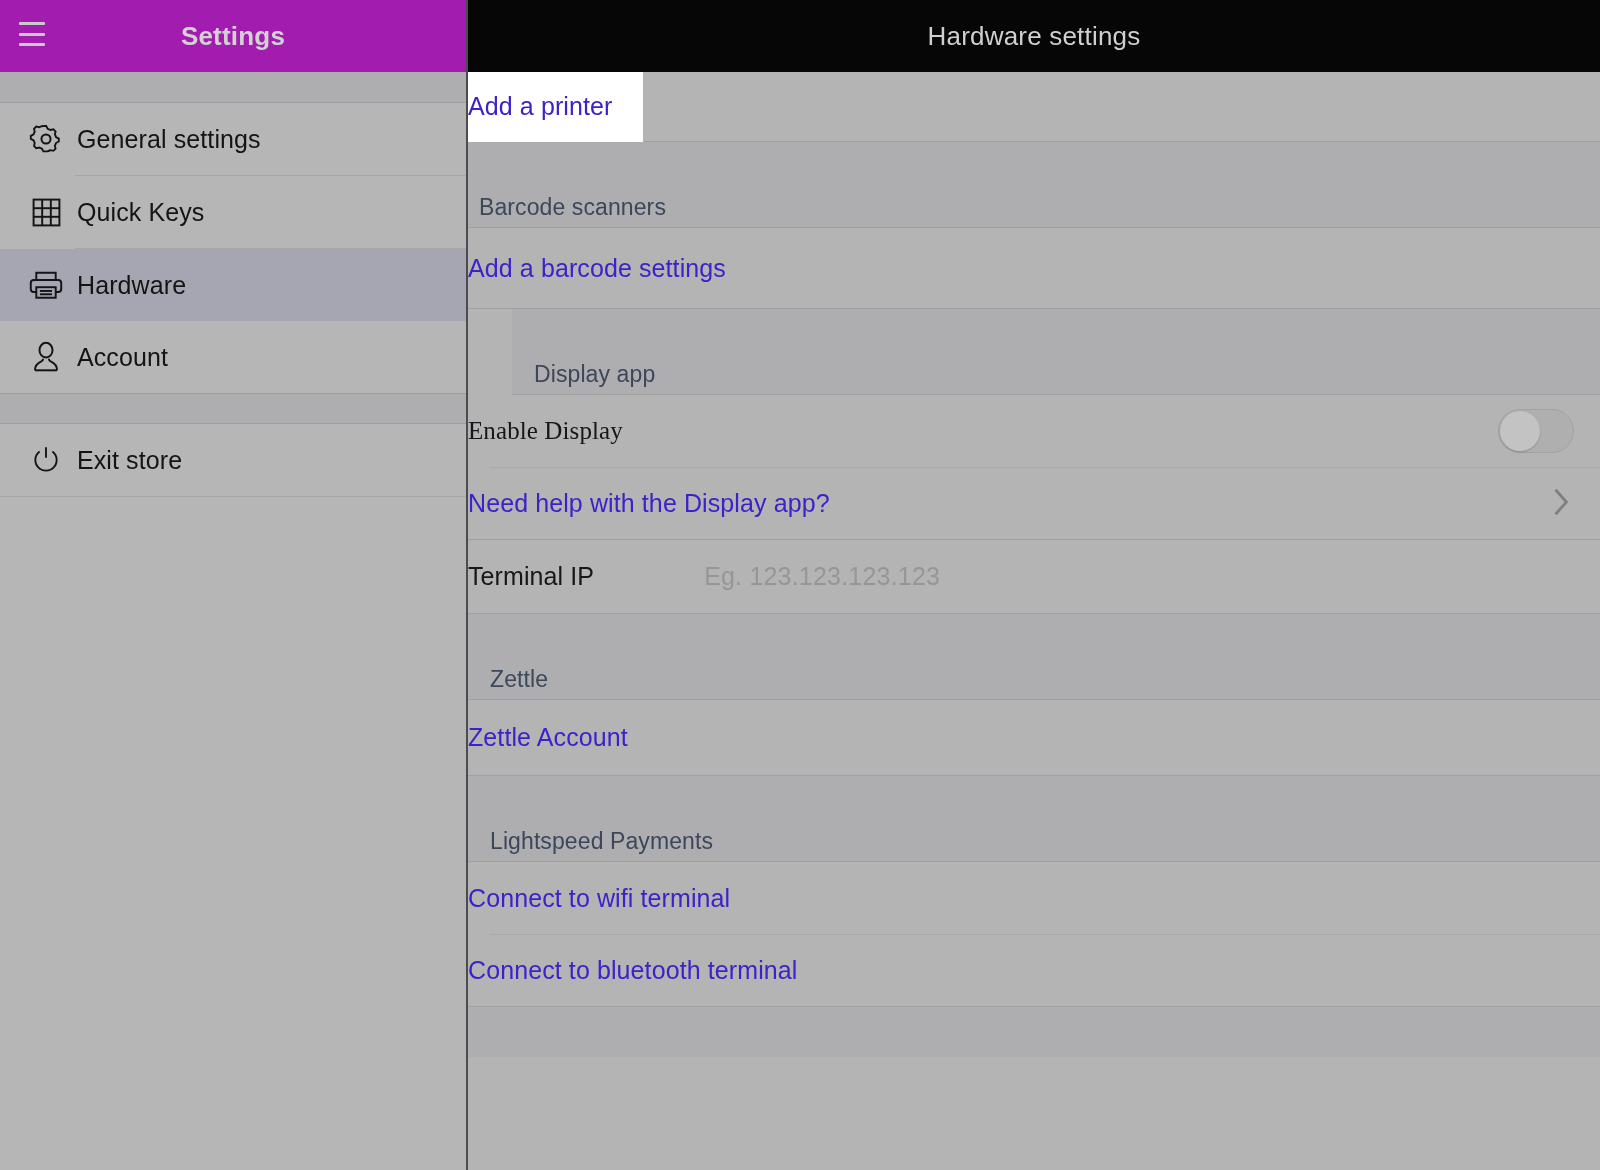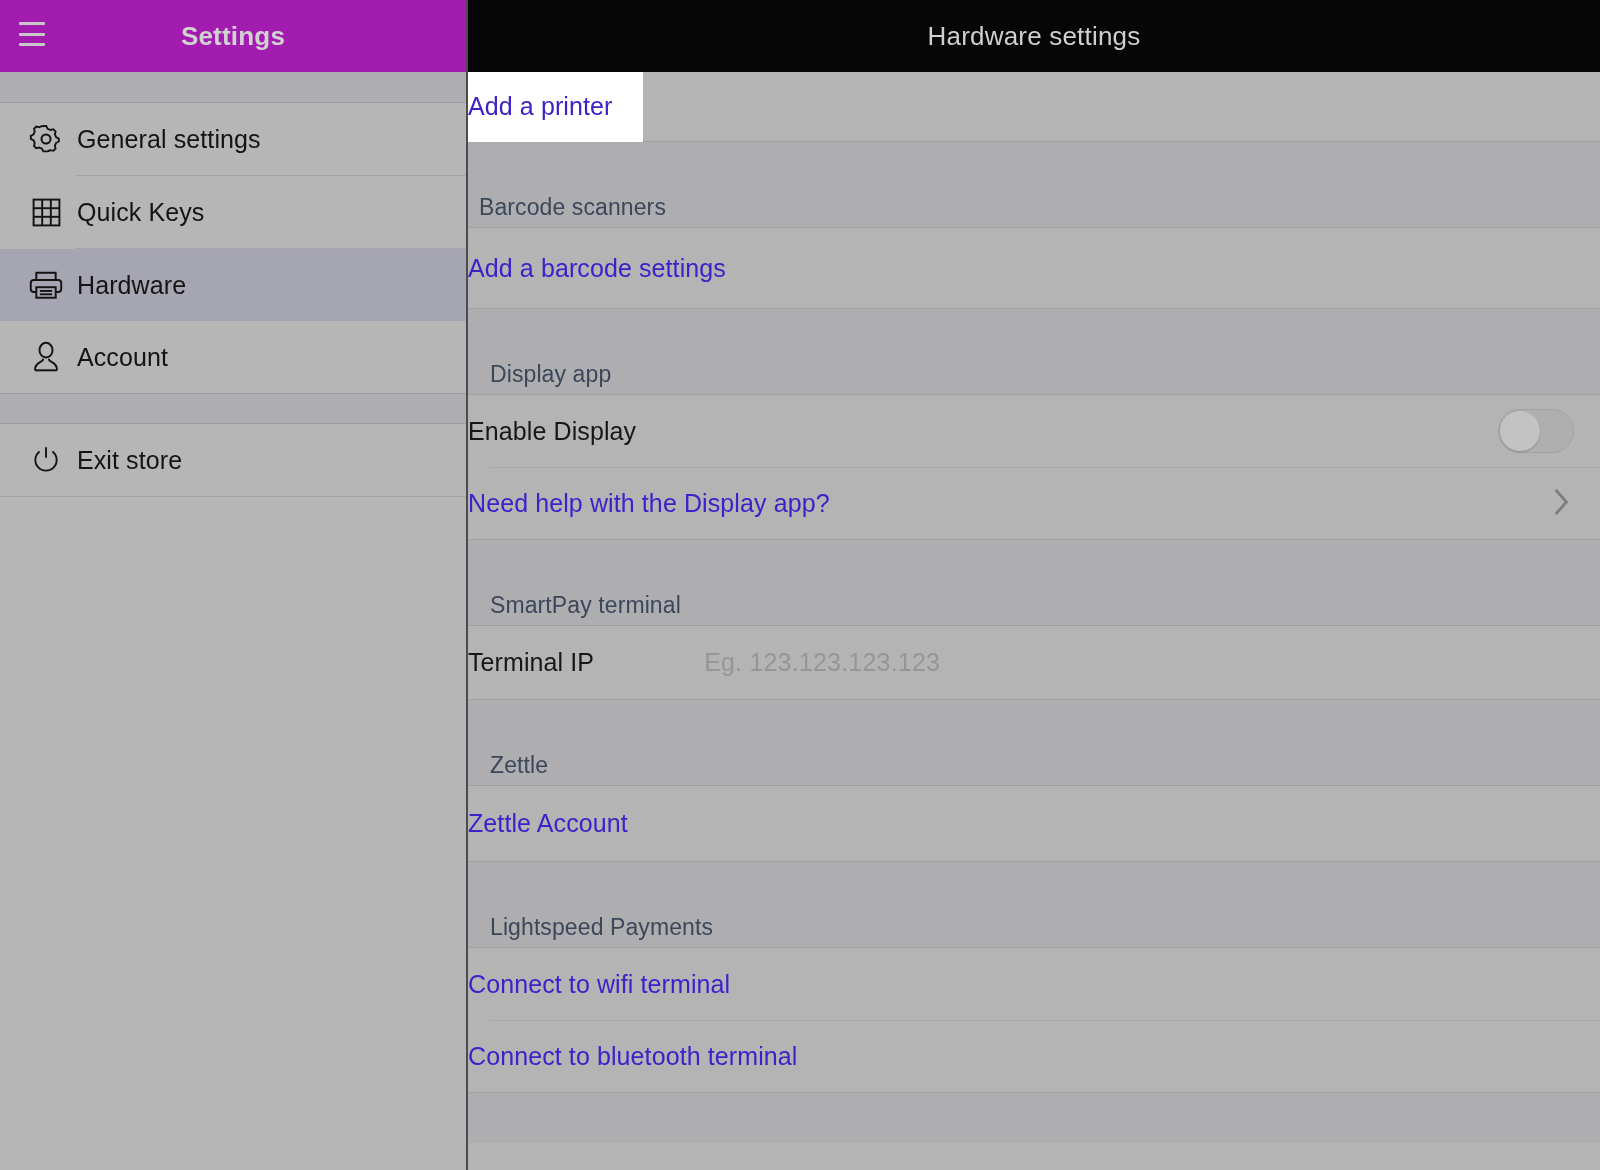--- a/index.html
+++ b/index.html
@@ -323,42 +323,39 @@
         <span class="row-link-text">Add a printer</span>
       </div>
 
       <div class="section-head" style="height:86px;padding-left:11px;">
         <span class="sh-text">Barcode scanners</span>
       </div>
       <div class="row row-bottom-border" style="height:81px;">
         <span class="row-link-text">Add a barcode settings</span>
       </div>
 
-      <div class="section-head" style="height:86px;">
+      <div class="section-head" style="height:86px;margin-left:44px;">
         <span class="sh-text">Display app</span>
       </div>
-      <div class="row" style="height:72px;">
+      <div class="row" style="height:72px;font-family:Liberation Serif, serif;">
         <span class="row-label">Enable Display</span>
         <div class="toggle">
           <div class="knob"></div>
         </div>
       </div>
       <div class="row-inner-divider"></div>
       <div class="row row-bottom-border" style="height:72px;">
         <span class="row-link-text">Need help with the Display app?</span>
         <span class="chevron">
           <svg width="18" height="30" viewBox="0 0 12 22" fill="none" stroke="#7e7e80" stroke-width="2">
             <polyline points="2,2 10,11 2,20"></polyline>
           </svg>
         </span>
       </div>
 
-      <div class="section-head" style="height:86px;">
-        <span class="sh-text">SmartPay terminal</span>
-      </div>
       <div class="row row-bottom-border terminal-ip-row" style="height:74px;">
         <span class="row-label">Terminal IP</span>
         <span class="placeholder-val">Eg. 123.123.123.123</span>
       </div>
 
       <div class="section-head" style="height:86px;">
         <span class="sh-text">Zettle</span>
       </div>
       <div class="row row-bottom-border" style="height:76px;">
         <span class="row-link-text">Zettle Account</span>

